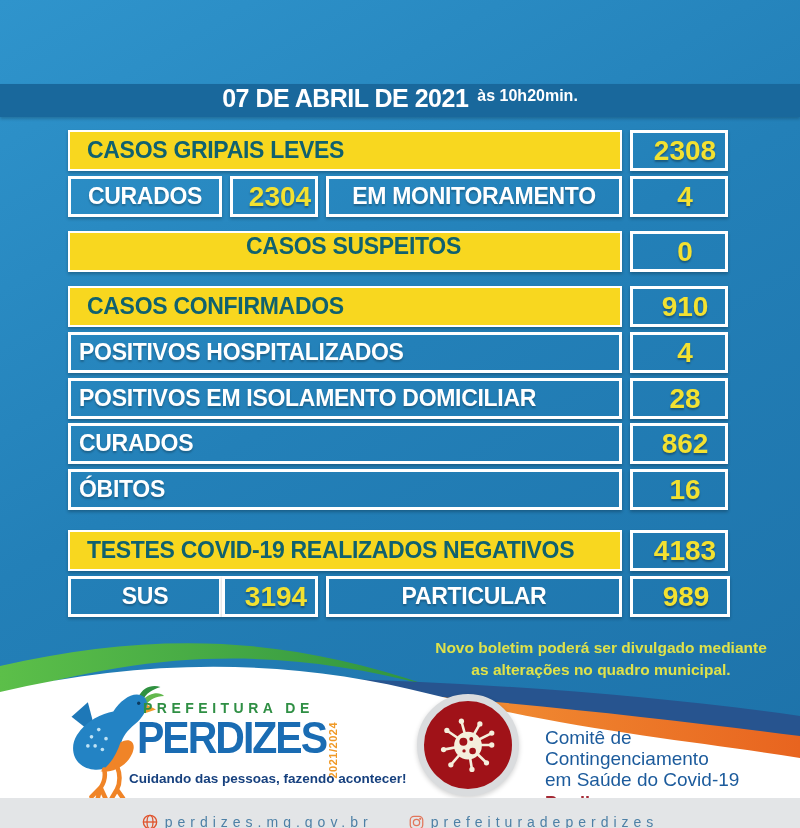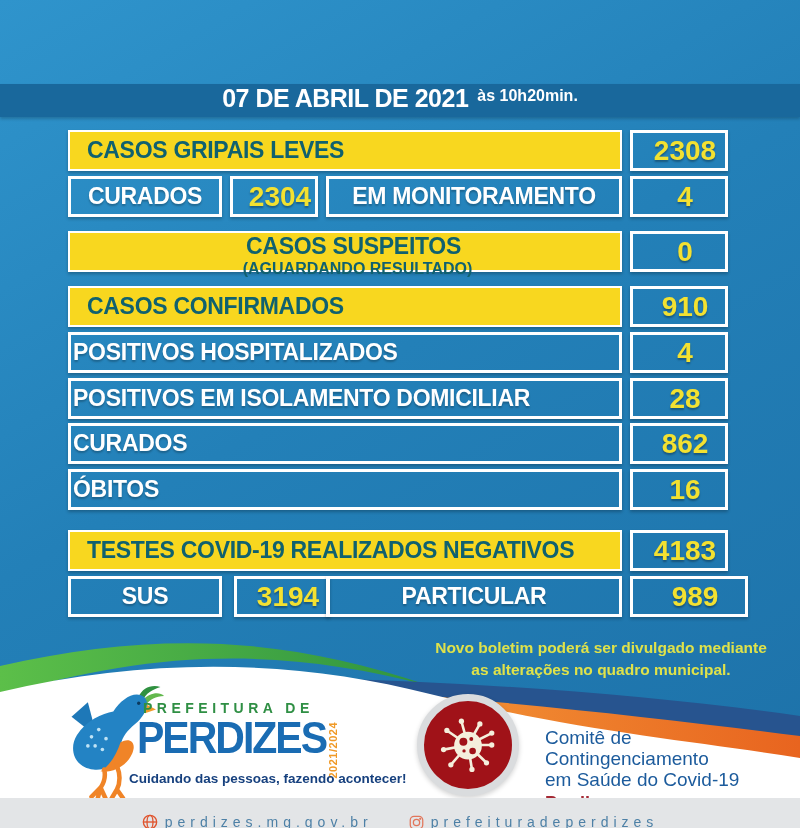--- a/index.html
+++ b/index.html
@@ -30,21 +30,21 @@
   }
   .datebar .d{font-size:25px;font-weight:bold;letter-spacing:-0.5px;}
   .datebar .t{font-size:16px;font-weight:bold;position:relative;top:3px;}
   
   .box{position:absolute;height:41px;display:flex;align-items:center;
        box-shadow:0 2px 3px rgba(0,0,0,.25);padding-left:12px;}
   .ybox{background:#f8d71f;border:2px solid #fff;color:#10616f;
         font-weight:bold;font-size:23px;padding-left:17px;letter-spacing:-0.3px;}
   .ybox .sub{font-size:16px;margin-left:8px;letter-spacing:0;}
   .bbox{background:transparent;border:3px solid #fff;color:#fff;
-        font-weight:bold;font-size:23px;padding-left:2px;letter-spacing:-0.3px;
+        font-weight:bold;font-size:23px;padding-left:8px;letter-spacing:-0.3px;
         text-shadow:0 2px 2px rgba(0,0,0,.25);}
   .cbox{justify-content:center;padding-left:0;}
   .vbox{background:transparent;border:3px solid #fff;color:#f3e131;
         font-weight:bold;font-size:28px;justify-content:center;
         text-shadow:0 2px 2px rgba(0,0,0,.3);}
   
   .note{position:absolute;left:420px;top:637px;width:362px;text-align:center;
         color:#dfe24a;font-size:15.5px;font-weight:bold;line-height:22px;}
   
   .wave{position:absolute;left:0;top:640px;width:800px;height:160px;}
@@ -97,21 +97,20 @@
   </div>
   <div class="box bbox cbox" style="left:326px;top:176px;width:296px;">
     <span>EM MONITORAMENTO</span>
   </div>
   <div class="box vbox" style="left:630px;top:176px;width:98px;">
     <span>4</span>
   </div>
 
   <div class="box ybox" style="left:68px;top:231px;width:554px;flex-direction:column;">
     <span>CASOS SUSPEITOS</span>
-    <span class="sub">(AGUARDANDO RESULTADO)</span>
   </div>
   <div class="box vbox" style="left:630px;top:231px;width:98px;">
     <span>0</span>
   </div>
 
   <div class="box ybox" style="left:68px;top:286px;width:554px;">
     <span>CASOS CONFIRMADOS</span>
   </div>
   <div class="box vbox" style="left:630px;top:286px;width:98px;">
     <span>910</span>
@@ -148,27 +147,27 @@
   <div class="box ybox" style="left:68px;top:530px;width:554px;">
     <span>TESTES COVID-19 REALIZADOS NEGATIVOS</span>
   </div>
   <div class="box vbox" style="left:630px;top:530px;width:98px;">
     <span>4183</span>
   </div>
 
   <div class="box bbox cbox" style="left:68px;top:576px;width:154px;">
     <span>SUS</span>
   </div>
-  <div class="box vbox" style="left:234px;top:576px;width:96px;">
+  <div class="box vbox" style="left:222px;top:576px;width:96px;">
     <span>3194</span>
   </div>
   <div class="box bbox cbox" style="left:326px;top:576px;width:296px;">
     <span>PARTICULAR</span>
   </div>
-  <div class="box vbox" style="left:630px;top:576px;width:118px;">
+  <div class="box vbox" style="left:630px;top:576px;width:100px;">
     <span>989</span>
   </div>
 
   <div class="note">
     <div>Novo boletim poderá ser divulgado mediante</div>
     <div>as alterações no quadro municipal.</div>
   </div>
 
   <svg class="wave" viewBox="0 0 800 160">
     <defs>

